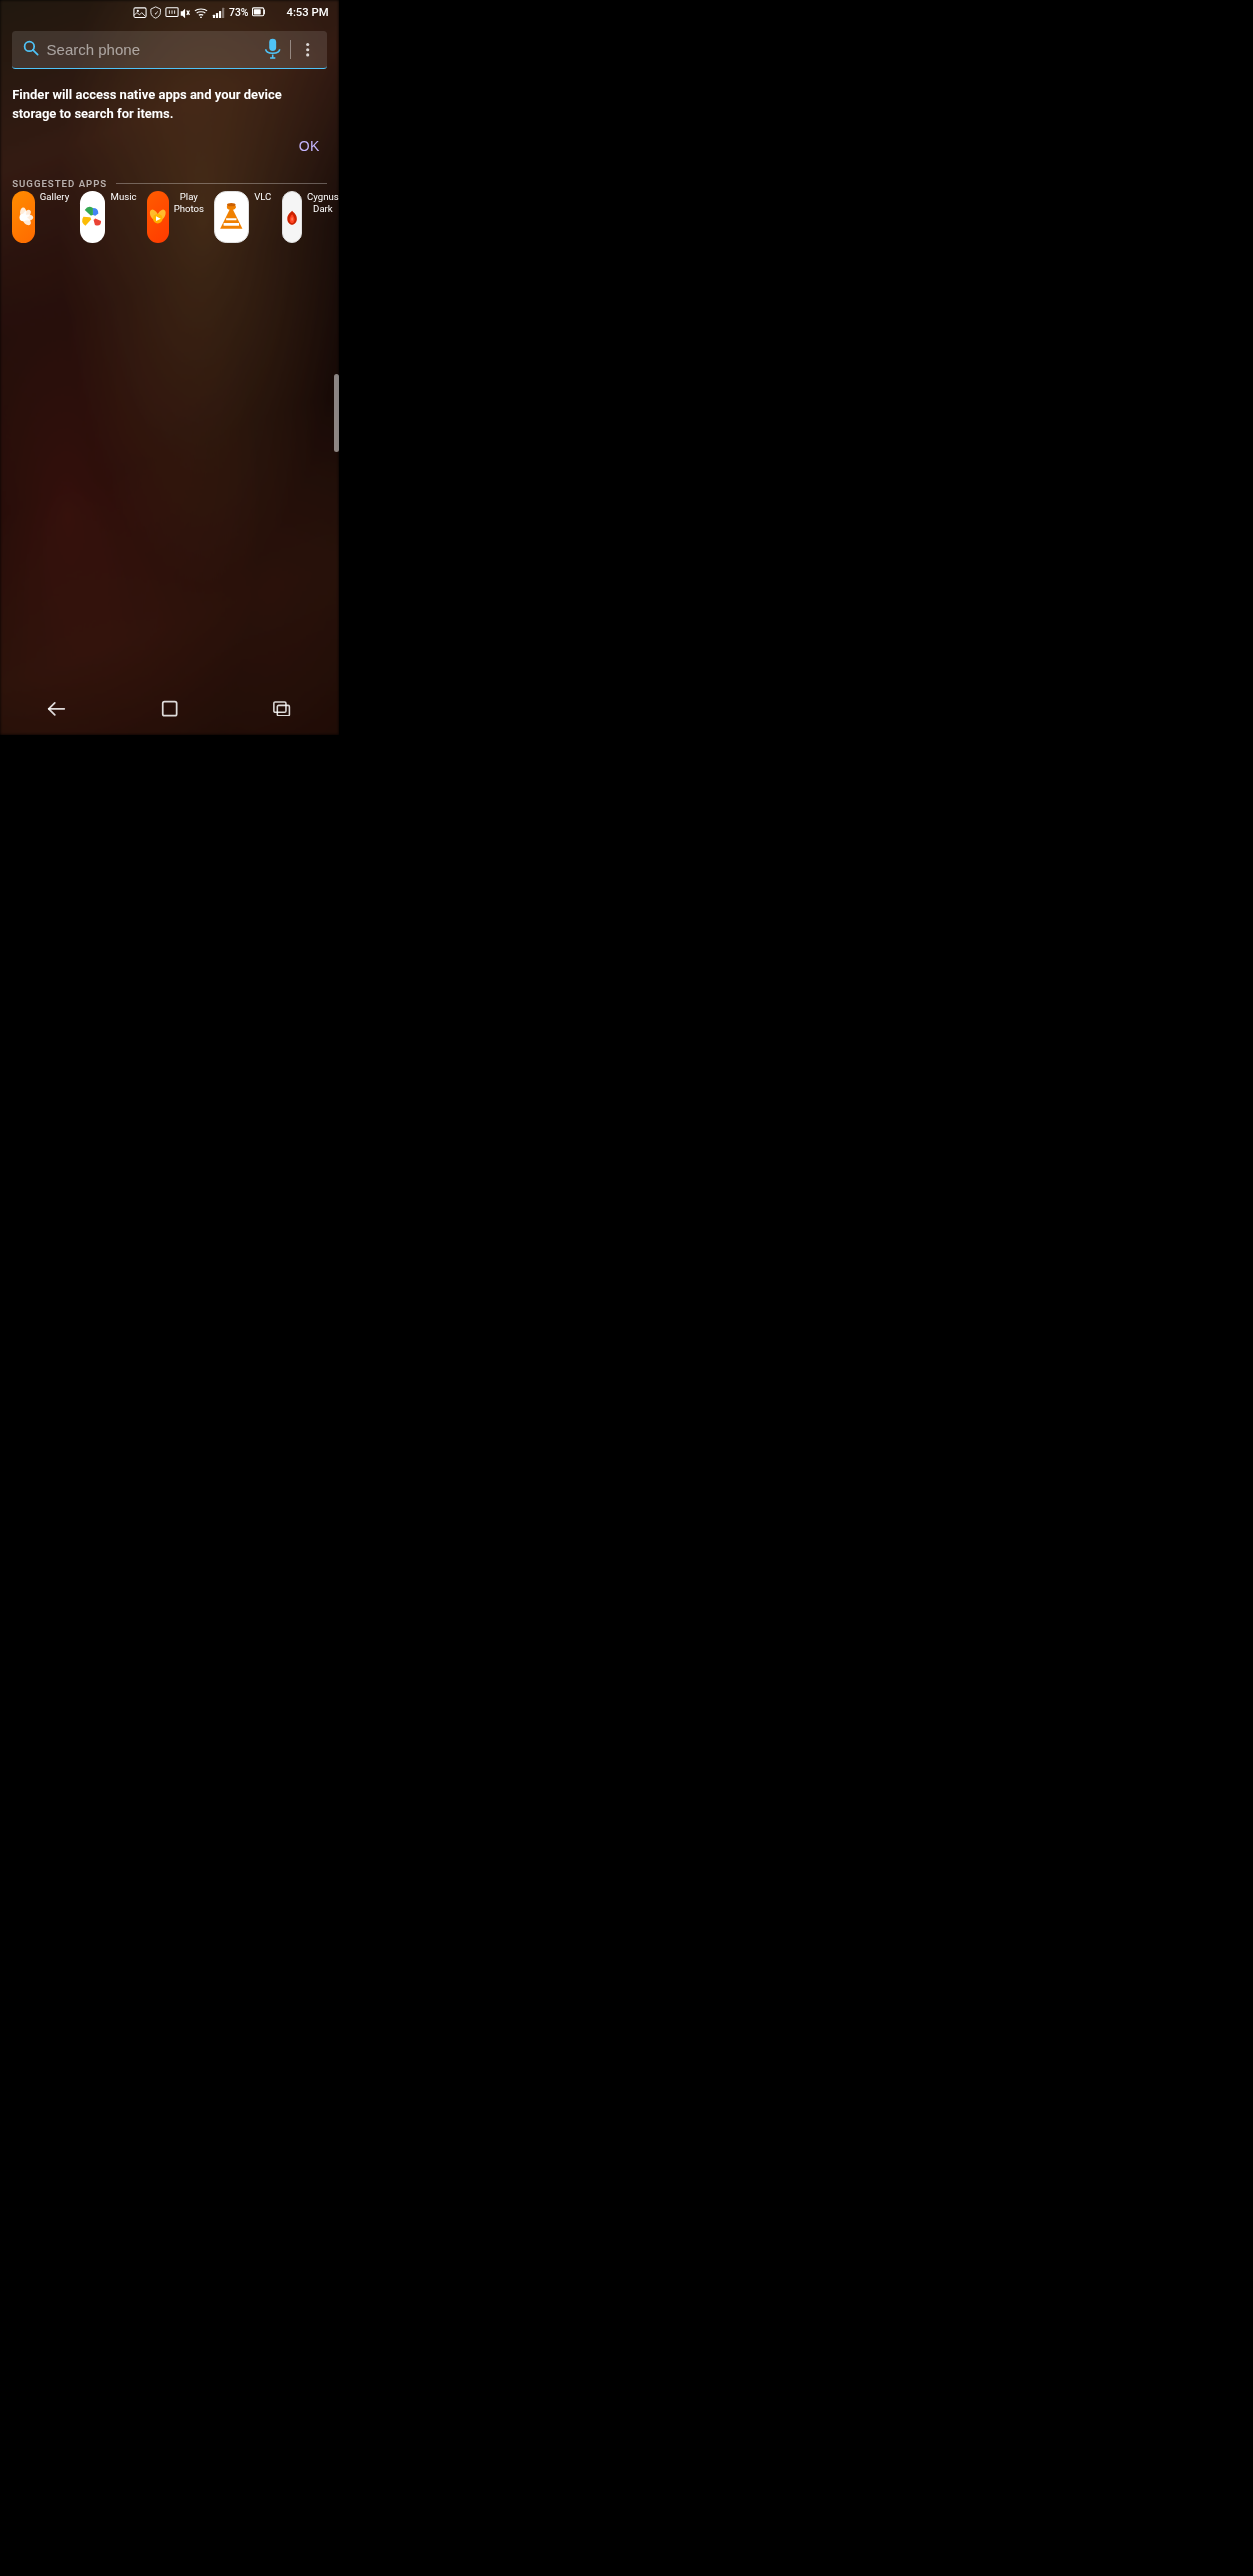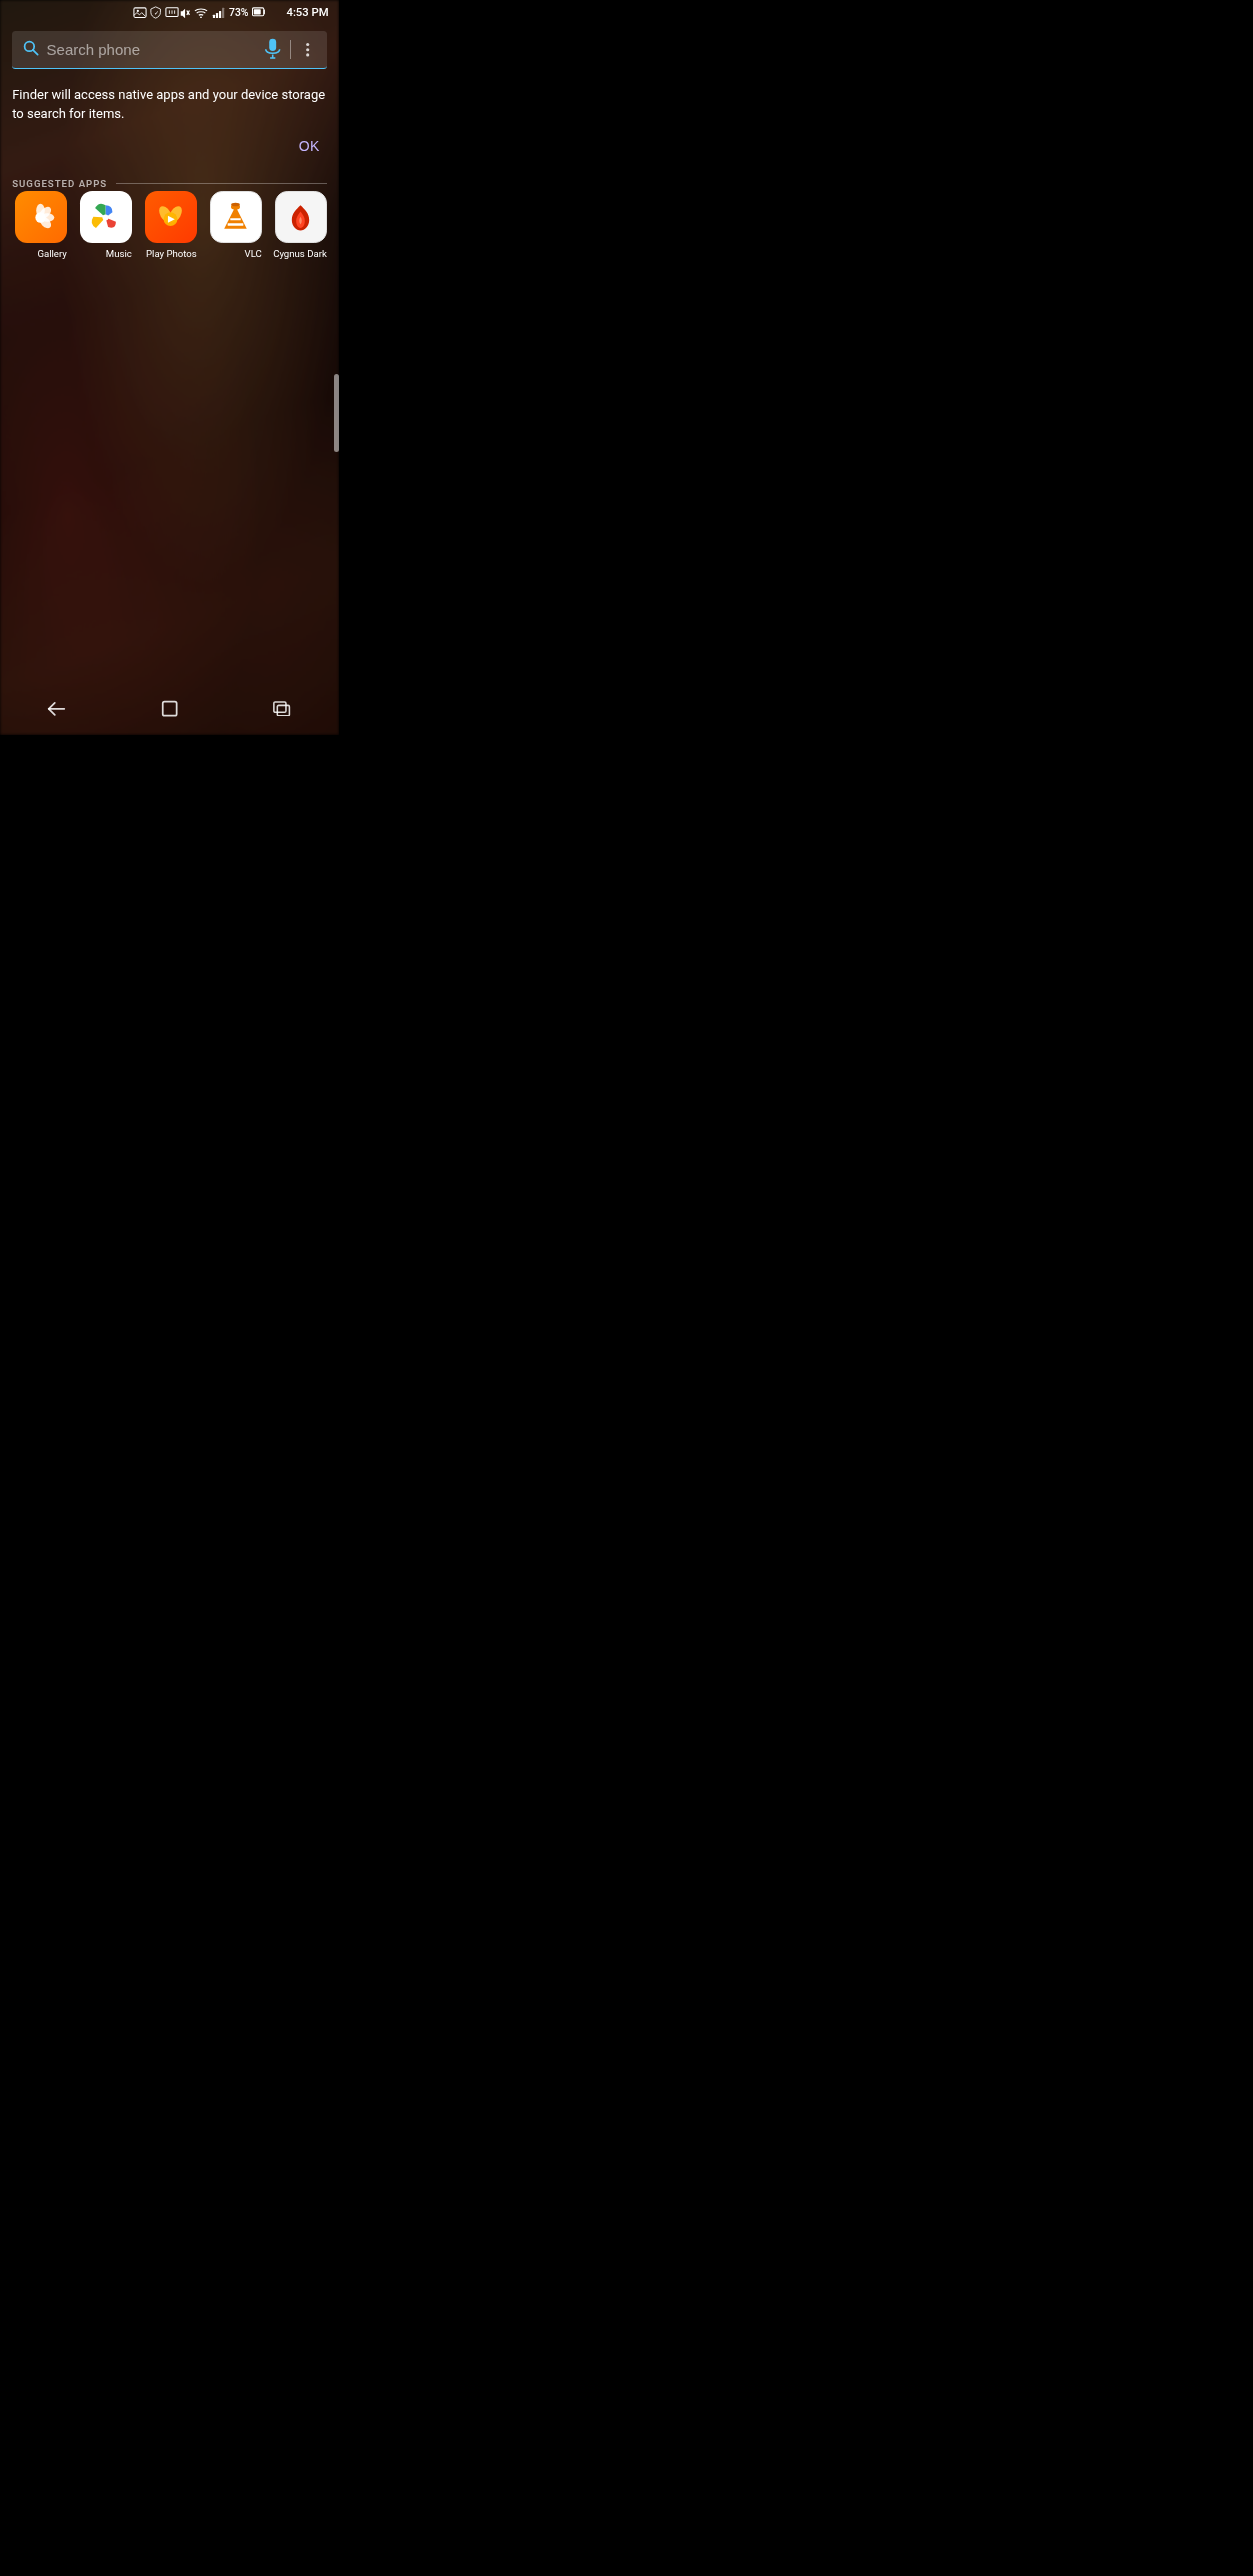--- a/index.html
+++ b/index.html
@@ -110,21 +110,21 @@
 
     
     .notice-box {
       margin: 15.7px 12.2px 0;
     }
 
     .notice-text {
       color: #fff;
       font-size: 13px;
       line-height: 1.5;
-      font-weight: 400;
+      font-weight: 700;
     }
 
     .ok-button-row {
       display: flex;
       justify-content: flex-end;
       margin: 10.4px 12.2px 0;
     }
 
     .ok-button {
       color: #c4b5fd;
@@ -166,22 +166,22 @@
 
     .apps-row {
       display: flex;
       align-items: flex-start;
       justify-content: flex-start;
       gap: 10.4px;
     }
 
     .app-item {
       display: flex;
-      flex-direction: column;
-      align-items: flex-end;
+      flex-direction: row;
+      align-items: flex-start;
       gap: 5.2px;
       width: 57px;
       cursor: pointer;
     }
 
     .app-icon {
       width: 52px;
       height: 52px;
       border-radius: 12.2px;
       display: flex;

